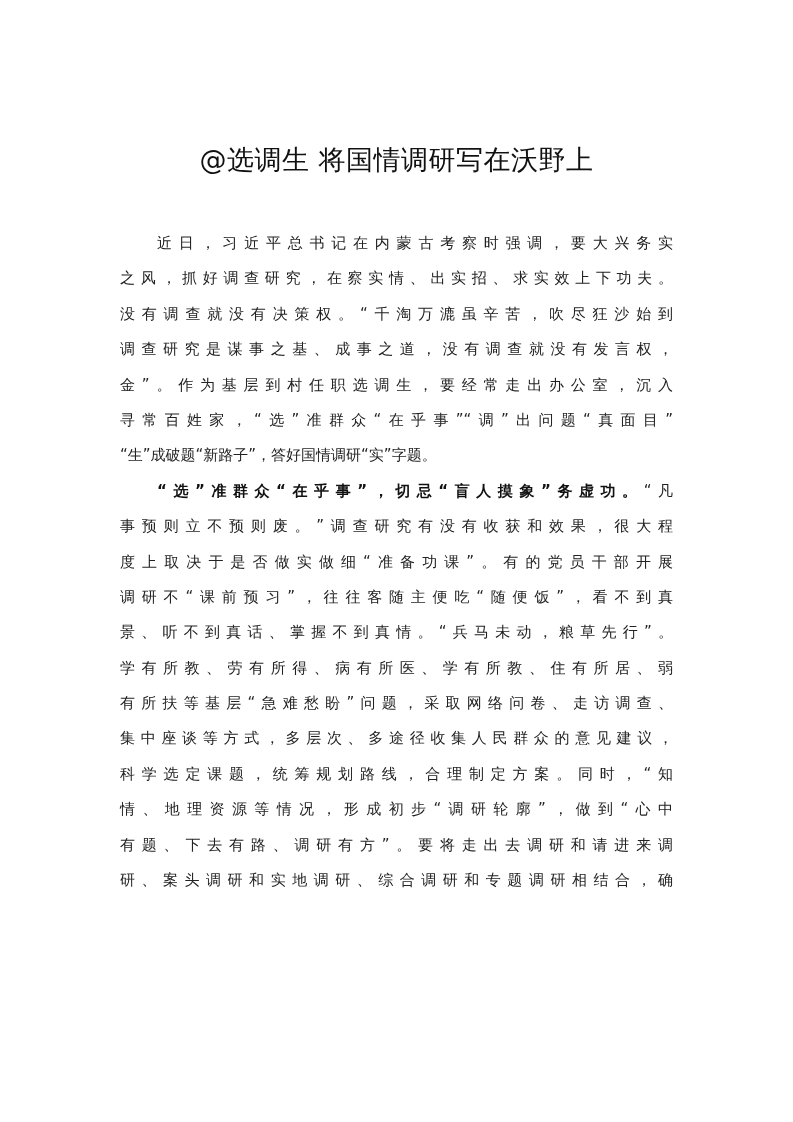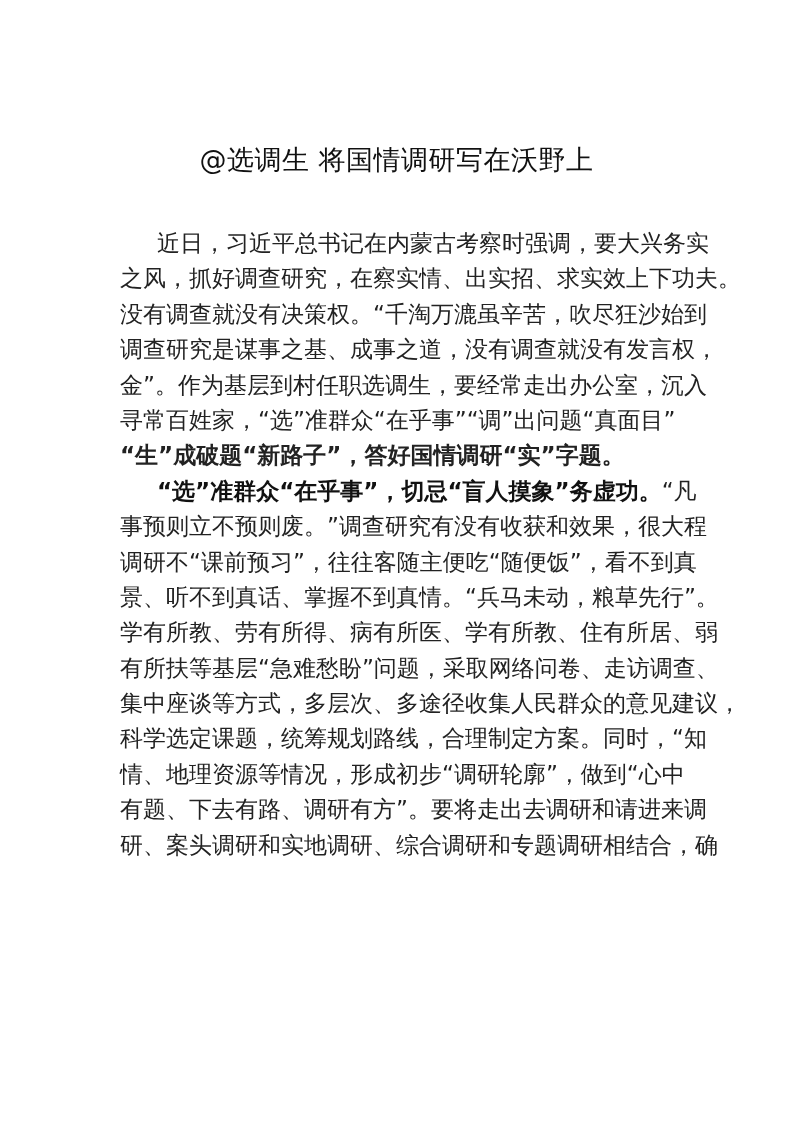--- a/index.html
+++ b/index.html
@@ -8,29 +8,29 @@
   .title {
     position: absolute; left: 0; right: 0; top: 140px;
     text-align: center;
     font-family: "DejaVu Sans", "Liberation Sans", sans-serif;
     font-size: 27px; color: #111; letter-spacing: 0.5px;
     line-height: 40px;
   }
   .body {
     position: absolute; left: 120px; top: 226px; width: 553px;
     font-family: "DejaVu Sans", "Liberation Sans", sans-serif;
-    font-size: 23px; color: #222;
+    font-size: 15px; color: #222;
   }
   .line {
     height: 35.4px; line-height: 35.4px;
     white-space: nowrap;
     text-align: justify; text-align-last: justify;
     display: block;
   }
-  .line.last { text-align-last: left; font-weight: bold; }
+  .line.last { text-align-last: left; }
   .indent { padding-left: 37px; }
   .bold { font-weight: bold; color: #111; margin-top: 44px; }
 </style>
 </head>
 <body>
 
 <div class="page">
   <div class="title">@选调生  将国情调研写在沃野上</div>
 
   <div class="body">
@@ -41,20 +41,21 @@
       <span class="line">没有调查就没有决策权。“千淘万漉虽辛苦，吹尽狂沙始到</span>
       <span class="line">调查研究是谋事之基、成事之道，没有调查就没有发言权，</span>
       <span class="line">金”。作为基层到村任职选调生，要经常走出办公室，沉入</span>
       <span class="line">寻常百姓家，“选”准群众“在乎事”“调”出问题“真面目”</span>
       <span class="line last">“生”成破题“新路子”，答好国情调研“实”字题。</span>
     </div>
 
     <div>
       <div class="line indent"><span class="bold">“选”准群众“在乎事”，切忌“盲人摸象”务虚功。</span><span>“凡</span></div>
       <span class="line">事预则立不预则废。”调查研究有没有收获和效果，很大程</span>
+      <span class="line">度上取决于是否做实做细“准备功课”。有的党员干部开展</span>
       <span class="line">调研不“课前预习”，往往客随主便吃“随便饭”，看不到真</span>
       <span class="line">景、听不到真话、掌握不到真情。“兵马未动，粮草先行”。</span>
       <span class="line">学有所教、劳有所得、病有所医、学有所教、住有所居、弱</span>
       <span class="line">有所扶等基层“急难愁盼”问题，采取网络问卷、走访调查、</span>
       <span class="line">集中座谈等方式，多层次、多途径收集人民群众的意见建议，</span>
       <span class="line">科学选定课题，统筹规划路线，合理制定方案。同时，“知</span>
       <span class="line">情、地理资源等情况，形成初步“调研轮廓”，做到“心中</span>
       <span class="line">有题、下去有路、调研有方”。要将走出去调研和请进来调</span>
       <span class="line">研、案头调研和实地调研、综合调研和专题调研相结合，确</span>
     </div>

